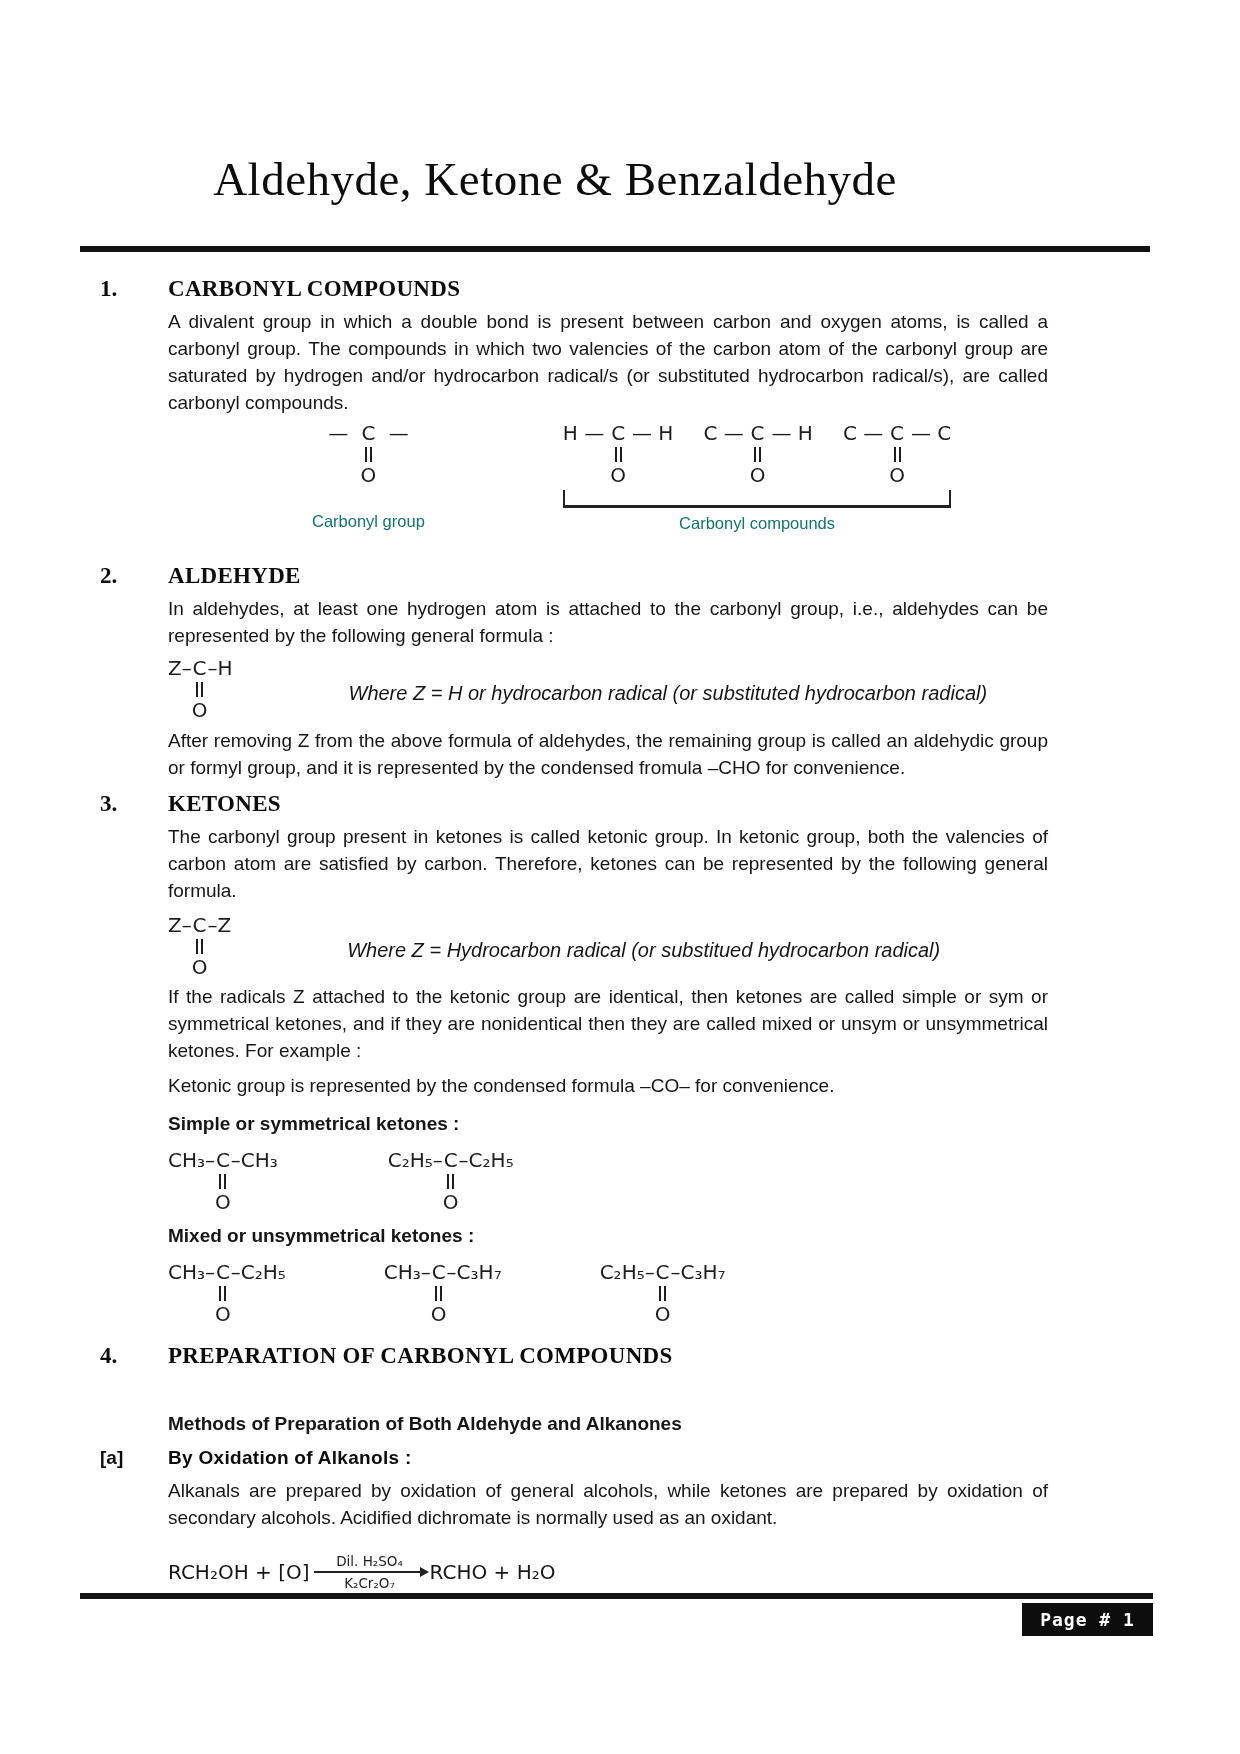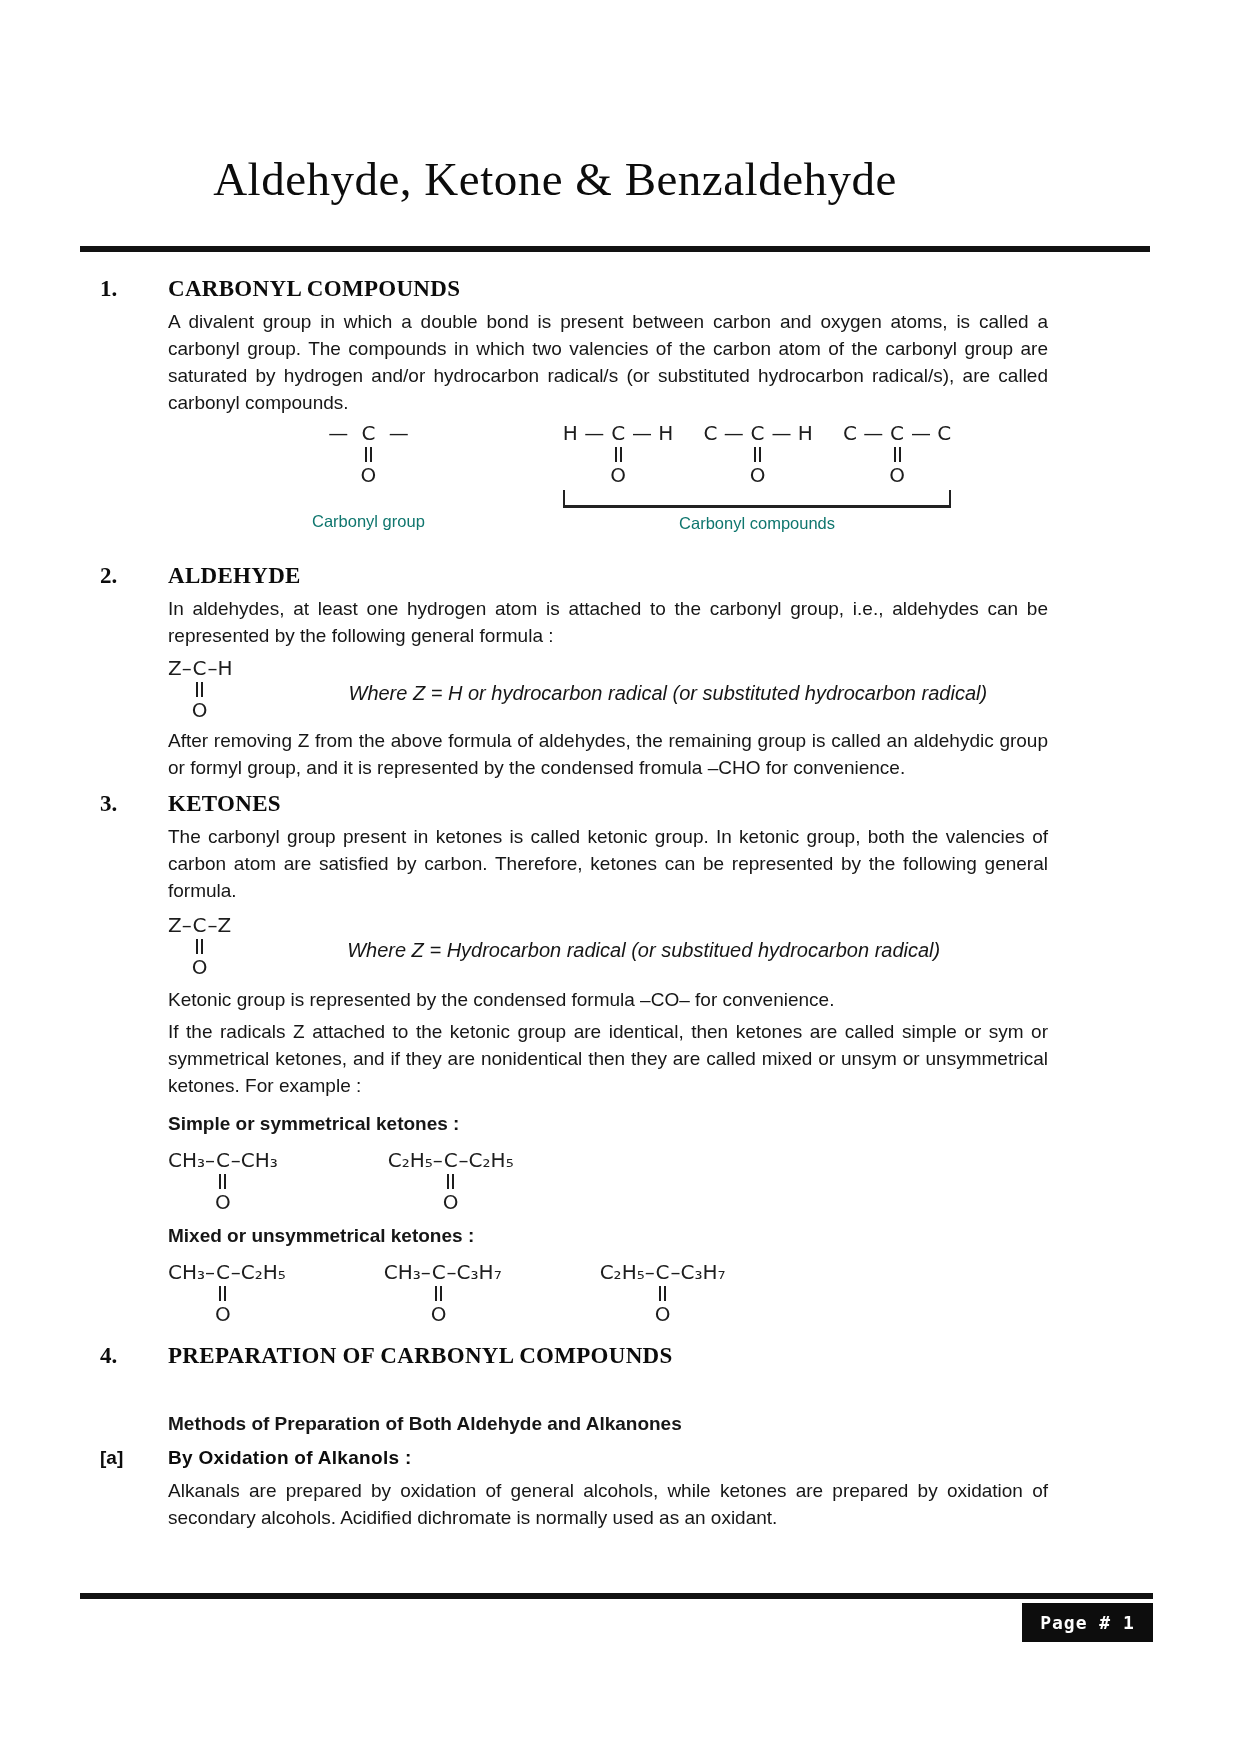--- a/index.html
+++ b/index.html
@@ -110,21 +110,21 @@
     border-bottom:5px solid transparent;
   }
 
   
   .footer-rule {
     position:absolute; left:80px; top:1593px;
     width:1073px; height:6px; background:#121212;
   }
   .page-badge {
     position:absolute; left:1022px; top:1603px;
-    width:131px; height:39px;
+    width:131px; height:33px;
     background:#0d0d0d;
     display:flex; align-items:center; justify-content:center;
   }
   .page-badge span {
     color:#ffffff;
     font-family:"DejaVu Sans Mono","Liberation Mono",monospace;
     font-weight:bold; font-size:18px; letter-spacing:1px;
   }
 
   
@@ -220,22 +220,22 @@
       <div class="chem">
         <span class="cl">Z–</span>
         <span class="cc">C</span>
         <span class="cr">–Z</span>
         <span class="dbond"></span>
         <span class="ox">O</span>
       </div>
       <div class="where-note">Where Z = Hydrocarbon radical (or substitued hydrocarbon radical)</div>
     </div>
 
+    <div class="para" style="margin-top:5px;">If the radicals Z attached to the ketonic group are identical, then ketones are called simple or sym or symmetrical ketones, and if they are nonidentical then they are called mixed or unsym or unsymmetrical ketones. For example :</div>
     <div class="para" style="margin-top:8px;">Ketonic group is represented by the condensed formula –CO– for convenience.</div>
-    <div class="para" style="margin-top:5px;">If the radicals Z attached to the ketonic group are identical, then ketones are called simple or sym or symmetrical ketones, and if they are nonidentical then they are called mixed or unsym or unsymmetrical ketones. For example :</div>
 
     <div class="bold-sub" style="margin-top:14px;">Simple or symmetrical ketones :</div>
     <div class="struct-row" style="margin-top:14px; column-gap:110px;">
       <div class="chem">
         <span class="cl">CH₃–</span>
         <span class="cc">C</span>
         <span class="cr">–CH₃</span>
         <span class="dbond"></span>
         <span class="ox">O</span>
       </div>
@@ -280,20 +280,31 @@
 
     <div class="bold-sub" style="margin-top:44px;">Methods of Preparation of Both Aldehyde and Alkanones</div>
 
     <div class="sec-head" style="margin-top:12px;">
       <span class="sec-num" style="font-family:'Liberation Sans','DejaVu Sans',sans-serif; font-size:19px;">[a]</span>
       <span class="sec-title" style="font-family:'Liberation Sans','DejaVu Sans',sans-serif; font-size:19px;">By Oxidation of Alkanols :</span>
     </div>
 
     <div class="para" style="margin-top:8px;">Alkanals are prepared by oxidation of general alcohols, while ketones are prepared by oxidation of secondary alcohols. Acidified dichromate is normally used as an oxidant.</div>
 
+    <div class="equation" style="margin-top:22px;">
+      <span class="eq-text">RCH₂OH + [O]</span>
+      <span class="rxn-arrow">
+        <span class="cond">Dil. H₂SO₄</span>
+        <span class="arrow-line">
+            <span class="arrow-head"></span>
+          </span>
+        <span class="cond">K₂Cr₂O₇</span>
+      </span>
+      <span class="eq-text">RCHO + H₂O</span>
+    </div>
 
   </div>
 
   <div class="footer-rule"></div>
   <div class="page-badge">
     <span>Page # 1</span>
   </div>
 
 </div>
 

